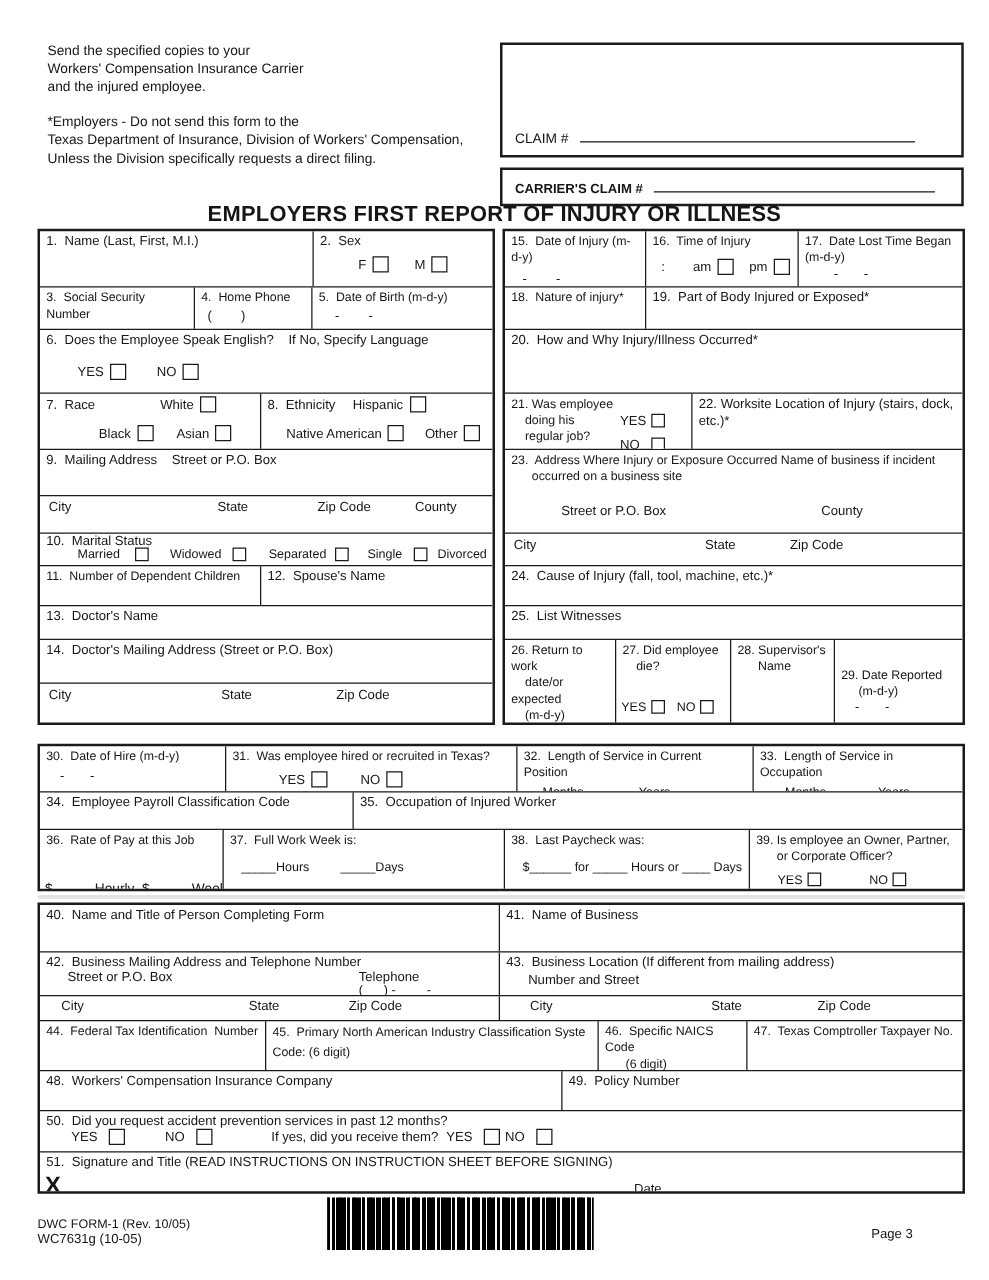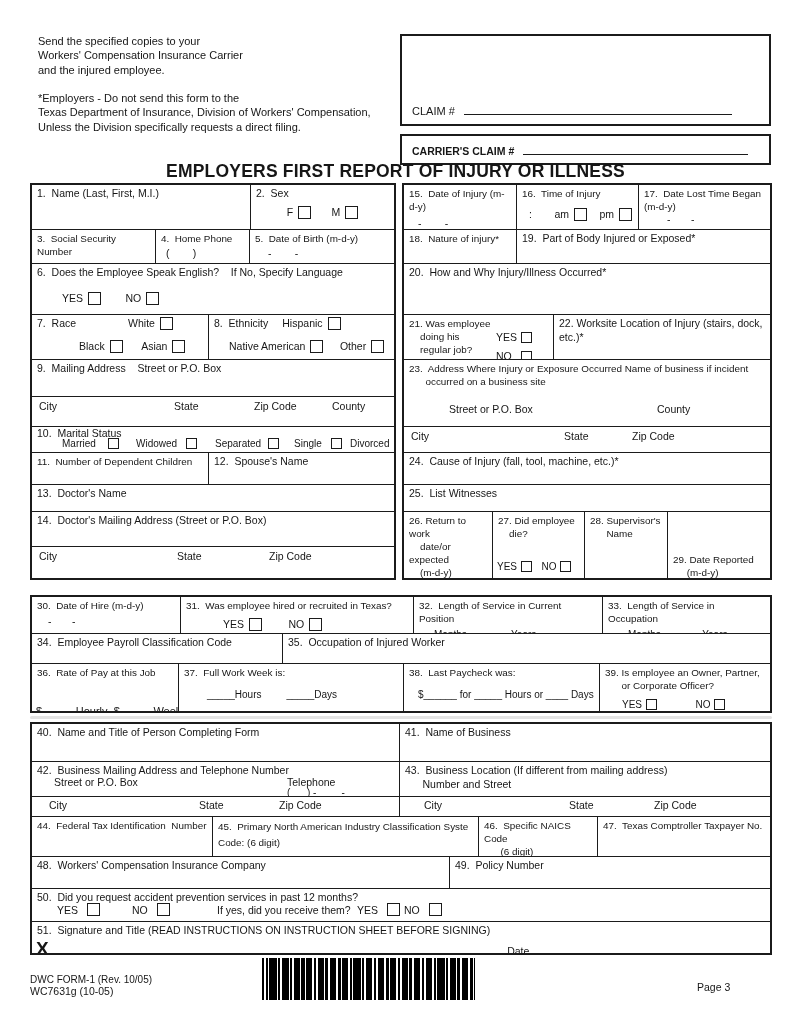--- a/index.html
+++ b/index.html
@@ -276,21 +276,21 @@
     die?</div>
       <div style="margin:16px 0 0 4px;white-space:nowrap">
         <span class="opt" style="font-size:10px">YES</span><span class="cb tiny"></span>
         <span class="opt" style="font-size:10px;margin-left:5px">NO</span><span class="cb tiny"></span>
       </div>
     </div>
     <div class="c" style="width:83px">
       <div class="lbl sm">28. Supervisor's
       Name</div>
     </div>
-    <div class="c" style="flex:1;display:flex;flex-direction:column;justify-content:flex-end">
+    <div class="c" style="flex:1;display:flex;flex-direction:column;justify-content:center">
       <div class="lbl sm">29. Date Reported
      (m-d-y)</div>
       <div class="blank" style="margin:0 0 4px 16px">-       -</div>
     </div>
   </div>
 </div>
 
 <div class="abs box sect" style="left:30px;top:595px;width:742px;height:118px">
 
   <div class="row" style="height:37px">
@@ -324,21 +324,21 @@
     </div>
   </div>
 
   <div class="row" style="flex:1">
     <div class="c" style="width:147px">
       <div class="lbl sm">36.  Rate of Pay at this Job</div>
       <div class="blank" style="margin:26px 0 0 4px;font-size:11px">$ _____Hourly  $ _____Weekly</div>
     </div>
     <div class="c" style="width:225px">
       <div class="lbl sm">37.  Full Work Week is:</div>
-      <div class="blank" style="margin:10px 0 0 28px;font-size:10px">_____Hours         _____Days</div>
+      <div class="blank" style="margin:10px 0 0 14px;font-size:10px">_____Hours         _____Days</div>
     </div>
     <div class="c" style="width:196px">
       <div class="lbl sm">38.  Last Paycheck was:</div>
       <div class="blank" style="margin:10px 0 0 14px;font-size:10px">$______ for _____ Hours or ____ Days</div>
     </div>
     <div class="c" style="flex:1">
       <div class="lbl sm">39. Is employee an Owner, Partner,
       or Corporate Officer?</div>
       <div style="margin:2px 0 0 22px">
         <span class="opt" style="font-size:10px">YES</span><span class="cb tiny"></span>

